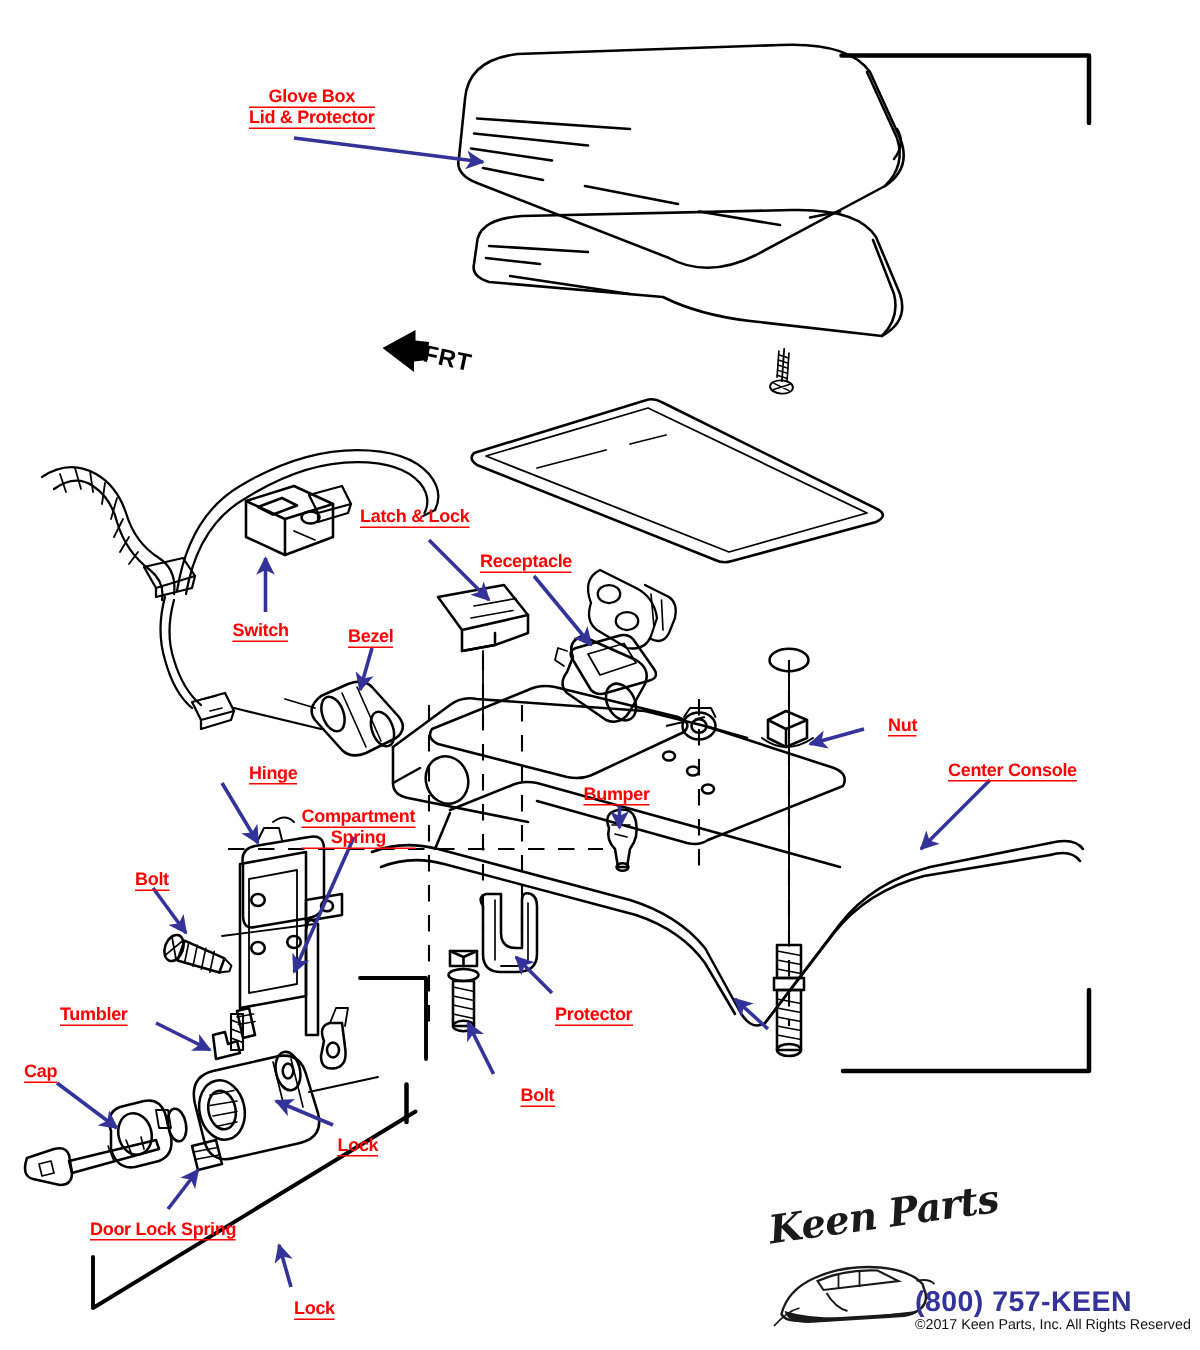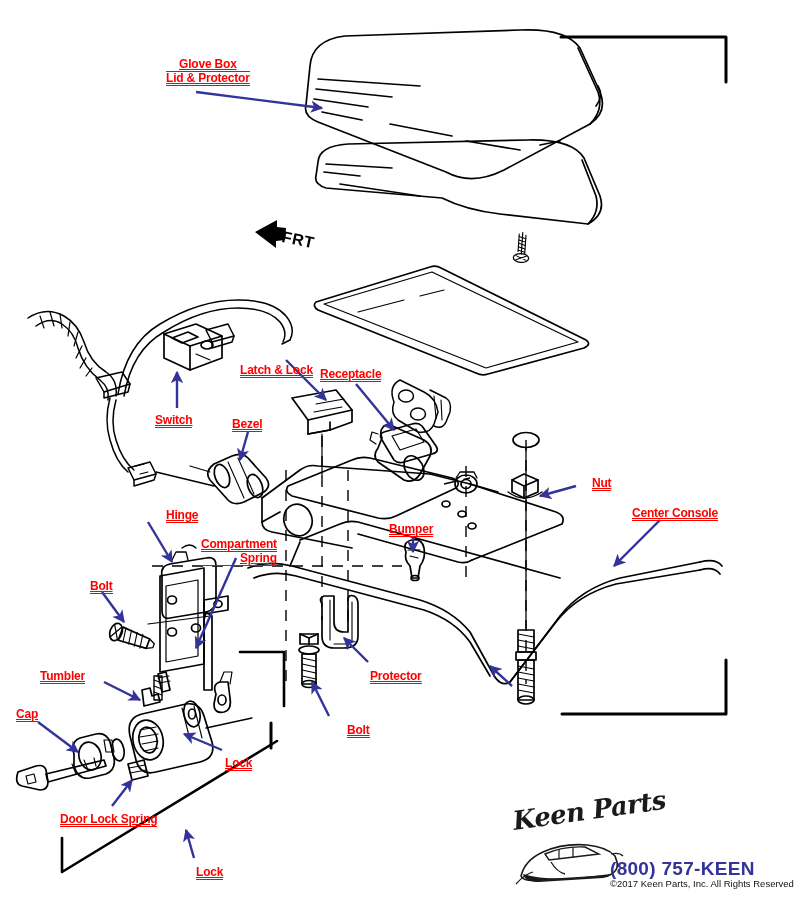--- a/index.html
+++ b/index.html
@@ -20,21 +20,20 @@
     font-size:12px;
     line-height:13px;
     letter-spacing:-0.2px;
     white-space:nowrap;
     text-align:center;
   }
   .label span{
     display:block;
     border-bottom:1.6px solid #ff0000;
     padding-bottom:0px;
-    text-decoration:underline;
   }
   .label.two span{display:block;}
 
   
   #frt-marker{
     position:absolute;
     left:253px;top:218px;
     width:75px;height:38px;
   }
   #frt-text{
@@ -427,21 +426,21 @@
   <svg id="frt-marker" viewBox="0 0 75 38" xmlns="http://www.w3.org/2000/svg">
     <path d="M2,14 L24,2 L24,9 L33,10 L32,22 L23,23 L23,30 Z" fill="#000"></path>
   </svg>
   <div id="frt-text">FRT</div>
 
   <div class="label two" style="left:166px;top:58px;">
     <span>Glove Box</span>
     <span>Lid &amp; Protector</span>
   </div>
 
-  <div class="label" style="left:240px;top:364px;">
+  <div class="label" style="left:240px;top:338px;">
     <span>Latch &amp; Lock</span>
   </div>
 
   <div class="label" style="left:320px;top:368px;">
     <span>Receptacle</span>
   </div>
 
   <div class="label" style="left:155px;top:414px;">
     <span>Switch</span>
   </div>
@@ -455,21 +454,21 @@
   </div>
 
   <div class="label" style="left:632px;top:507px;">
     <span>Center Console</span>
   </div>
 
   <div class="label" style="left:128px;top:509px;padding-left:38px;">
     <span>Hinge</span>
   </div>
 
-  <div class="label two" style="left:201px;top:538px;text-align:right;">
+  <div class="label two" style="left:201px;top:538px;">
     <span>Compartment</span>
     <span>Spring</span>
   </div>
 
   <div class="label" style="left:389px;top:523px;">
     <span>Bumper</span>
   </div>
 
   <div class="label" style="left:90px;top:580px;">
     <span>Bolt</span>

